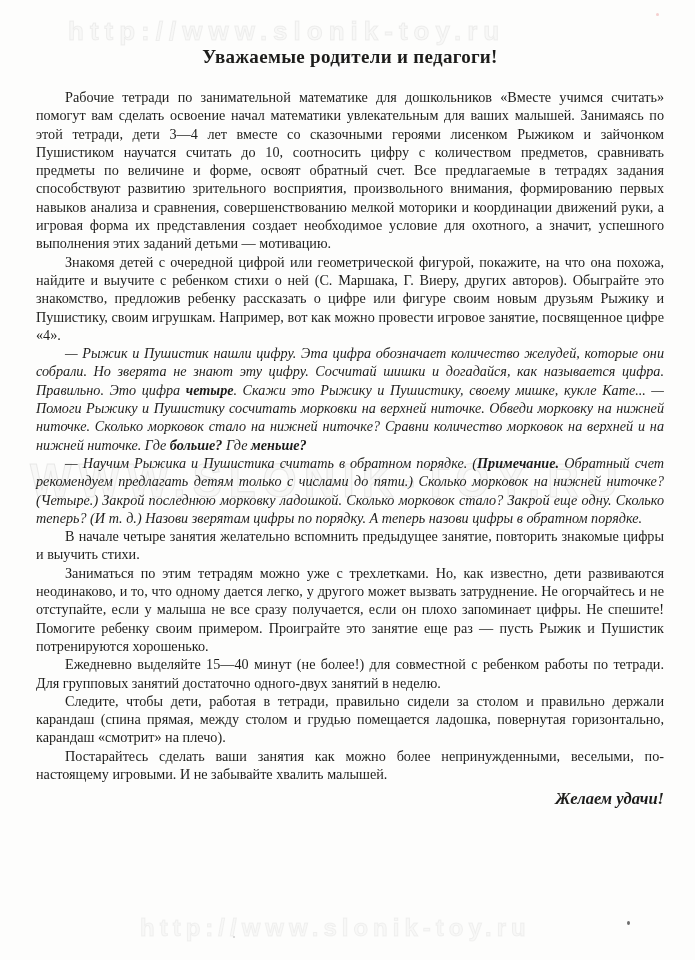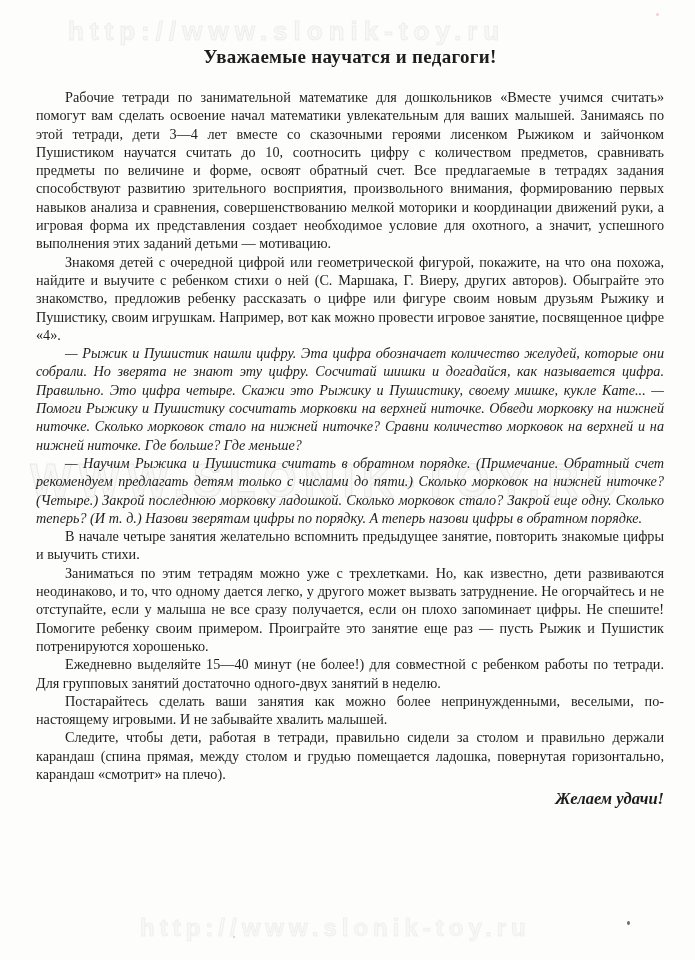--- a/index.html
+++ b/index.html
@@ -27,21 +27,21 @@
   .body-text {
     font-size: 14.2px;
     line-height: 18.3px;
   }
   .para {
     margin: 0;
     text-indent: 29px;
     text-align: justify;
   }
   .para.italic { font-style: italic; }
-  .run.bold-italic { font-weight: normal; font-style: italic; }
+  .run.bold-italic { font-weight: bold; font-style: italic; }
   .run.italic { font-style: italic; margin-top: 8px; }
   .signature {
     margin-top: 6px;
     padding-right: 0px;
     text-align: right;
     font-weight: bold;
     font-style: italic;
     font-size: 16.5px;
   }
   
@@ -71,32 +71,32 @@
 </head>
 <body>
 
 <div class="page">
 
   <div class="wm wm-top">http://www.slonik-toy.ru</div>
   <div class="wm wm-middle">WWW.SLONIK-TOY.RU</div>
   <div class="wm wm-bottom">http://www.slonik-toy.ru</div>
 
   <div class="content">
-    <h1 class="title">Уважаемые научатся и педагоги!</h1>
+    <h1 class="title">Уважаемые родители и педагоги!</h1>
 
     <div class="body-text">
         <p class="para regular"><span class="run regular">Рабочие тетради по занимательной математике для дошкольников «Вместе учимся считать» помогут вам сделать освоение начал математики увлекательным для ваших малышей. Занимаясь по этой тетради, дети 3—4 лет вместе со сказочными героями лисенком Рыжиком и зайчонком Пушистиком научатся считать до 10, соотносить цифру с количеством предметов, сравнивать предметы по величине и форме, освоят обратный счет. Все предлагаемые в тетрадях задания способствуют развитию зрительного восприятия, произвольного внимания, формированию первых навыков анализа и сравнения, совершенствованию мелкой моторики и координации движений руки, а игровая форма их представления создает необходимое условие для охотного, а значит, успешного выполнения этих заданий детьми — мотивацию.</span></p>
         <p class="para regular"><span class="run regular">Знакомя детей с очередной цифрой или геометрической фигурой, покажите, на что она похожа, найдите и выучите с ребенком стихи о ней (С. Маршака, Г. Виеру, других авторов). Обыграйте это знакомство, предложив ребенку рассказать о цифре или фигуре своим новым друзьям Рыжику и Пушистику, своим игрушкам. Например, вот как можно провести игровое занятие, посвященное цифре «4».</span></p>
         <p class="para italic"><span class="run italic">— Рыжик и Пушистик нашли цифру. Эта цифра обозначает количество желудей, которые они собрали. Но зверята не знают эту цифру. Сосчитай шишки и догадайся, как называется цифра. Правильно. Это цифра </span><span class="run bold-italic">четыре</span><span class="run italic">. Скажи это Рыжику и Пушистику, своему мишке, кукле Кате... — Помоги Рыжику и Пушистику сосчитать морковки на верхней ниточке. Обведи морковку на нижней ниточке. Сколько морковок стало на нижней ниточке? Сравни количество морковок на верхней и на нижней ниточке. Где </span><span class="run bold-italic">больше?</span><span class="run italic"> Где </span><span class="run bold-italic">меньше?</span></p>
         <p class="para italic"><span class="run italic">— Научим Рыжика и Пушистика считать в обратном порядке. (</span><span class="run bold-italic">Примечание.</span><span class="run italic"> Обратный счет рекомендуем предлагать детям только с числами до пяти.) Сколько морковок на нижней ниточке? (Четыре.) Закрой последнюю морковку ладошкой. Сколько морковок стало? Закрой еще одну. Сколько теперь? (И т. д.) Назови зверятам цифры по порядку. А теперь назови цифры в обратном порядке.</span></p>
         <p class="para regular"><span class="run regular">В начале четыре занятия желательно вспомнить предыдущее занятие, повторить знакомые цифры и выучить стихи.</span></p>
         <p class="para regular"><span class="run regular">Заниматься по этим тетрадям можно уже с трехлетками. Но, как известно, дети развиваются неодинаково, и то, что одному дается легко, у другого может вызвать затруднение. Не огорчайтесь и не отступайте, если у малыша не все сразу получается, если он плохо запоминает цифры. Не спешите! Помогите ребенку своим примером. Проиграйте это занятие еще раз — пусть Рыжик и Пушистик потренируются хорошенько.</span></p>
         <p class="para regular"><span class="run regular">Ежедневно выделяйте 15—40 минут (не более!) для совместной с ребенком работы по тетради. Для групповых занятий достаточно одного-двух занятий в неделю.</span></p>
+        <p class="para regular"><span class="run regular">Следите, чтобы дети, работая в тетради, правильно сидели за столом и правильно держали карандаш (спина прямая, между столом и грудью помещается ладошка, повернутая горизонтально, карандаш «смотрит» на плечо).</span></p>
         <p class="para regular"><span class="run regular">Постарайтесь сделать ваши занятия как можно более непринужденными, веселыми, по-настоящему игровыми. И не забывайте хвалить малышей.</span></p>
-        <p class="para regular"><span class="run regular">Следите, чтобы дети, работая в тетради, правильно сидели за столом и правильно держали карандаш (спина прямая, между столом и грудью помещается ладошка, повернутая горизонтально, карандаш «смотрит» на плечо).</span></p>
       </div>
 
     <div class="signature">Желаем удачи!</div>
   </div>
 
   <div class="speck speck-1"></div>
   <div class="speck speck-2"></div>
   <div class="speck speck-3"></div>
 </div>
 

